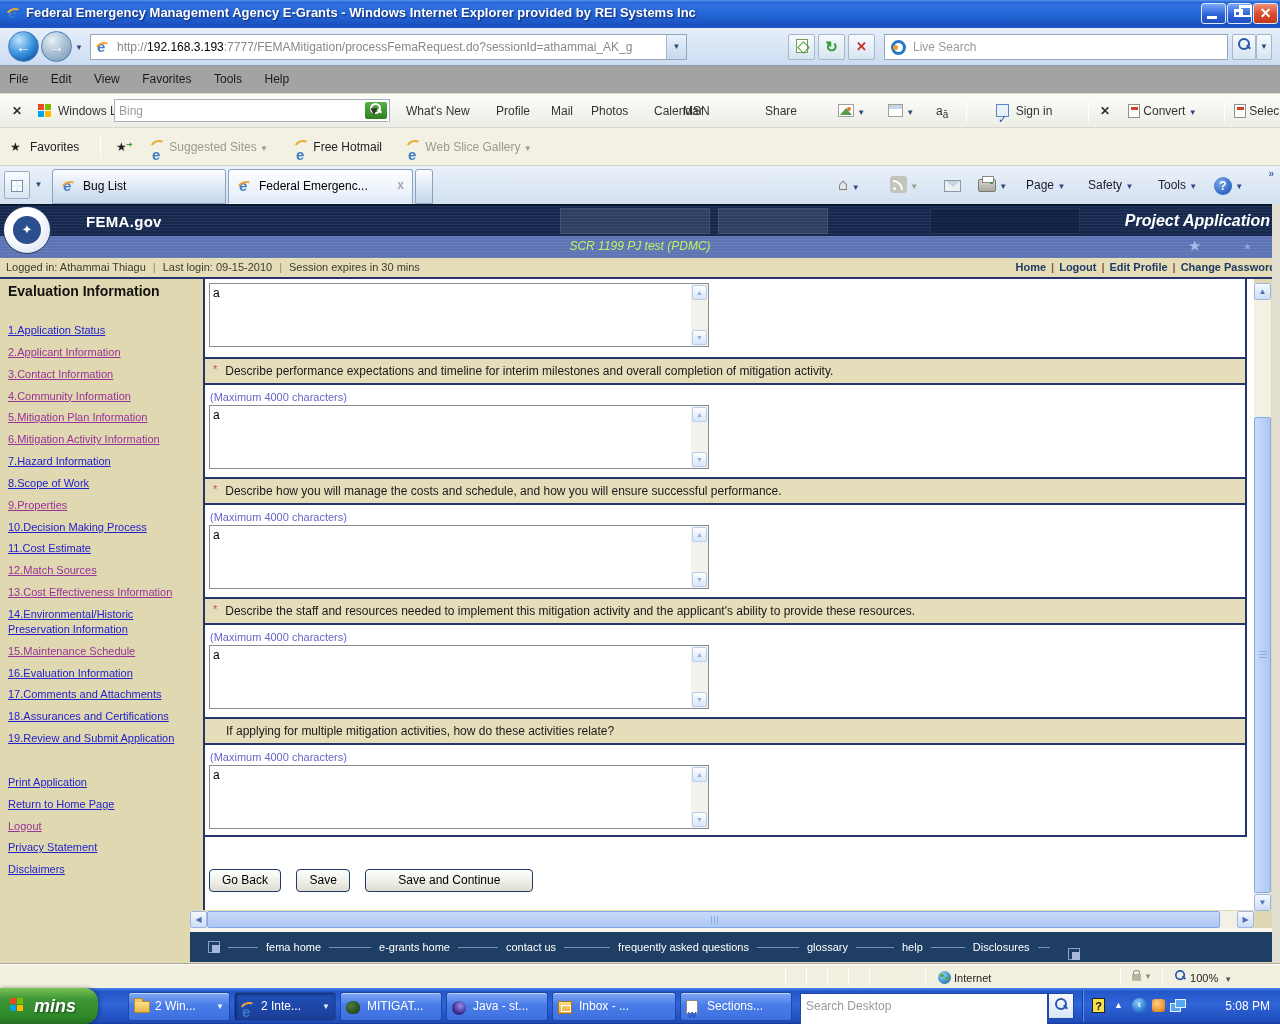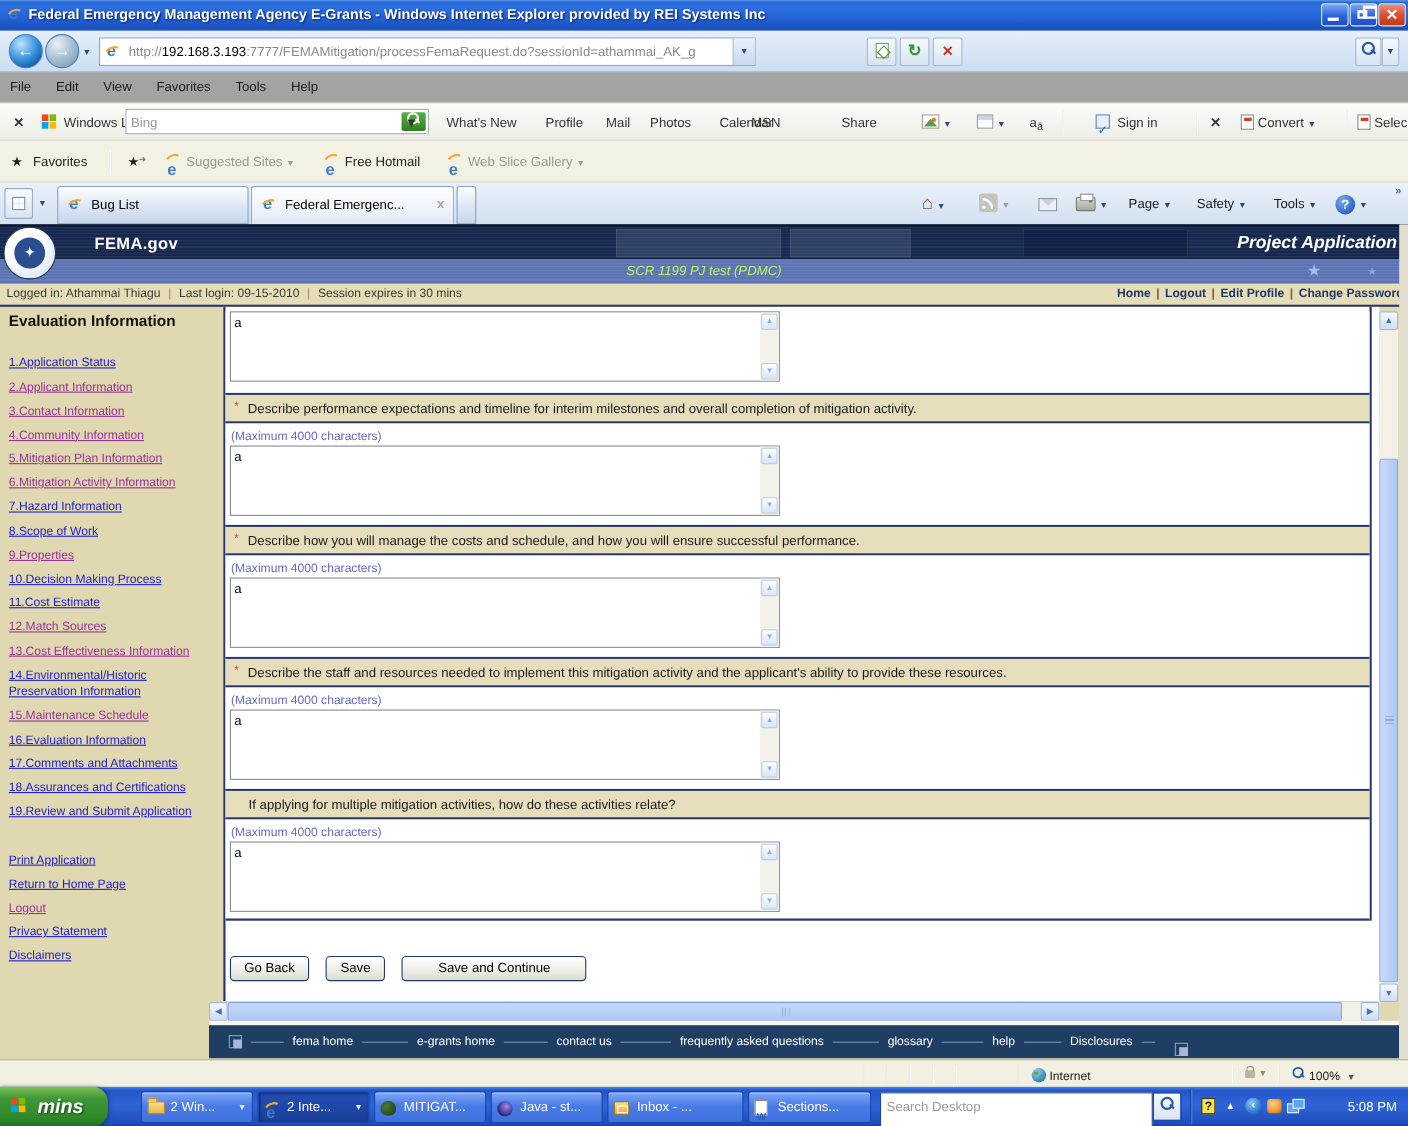--- a/index.html
+++ b/index.html
@@ -268,20 +268,24 @@
     <span class="navcircle fwd">→</span>
     <span class="addr-dd ddv">▼</span>
     <span class="addrfield">
       <span class="ie-ico"></span>
       <span class="addrtext"><span class="gray">http://</span><span class="dom">192.168.3.193</span><span class="gray">:7777/FEMAMitigation/processFemaRequest.do?sessionId=athammai_AK_g</span></span>
       <span class="addr-field-dd ddv">▼</span>
     </span>
     <span class="sqbtn" style="left:788px;"><span class="compat-ico"></span></span>
     <span class="sqbtn" style="left:818px;"><span class="refresh-g">↻</span></span>
     <span class="sqbtn" style="left:848px;"><span class="stop-r">✕</span></span>
+    <span class="searchbox">
+      <span class="bing-ico"></span>
+      <input type="text" placeholder="Live Search" style="">
+    </span>
     <span class="sqbtn" style="left:1232px;width:24px;"><span class="mag"></span></span>
     <span class="sqbtn" style="left:1256px;width:16px;font-size:8px;color:#2A4A7A;">▼</span>
   </div>
 
   <div class="abs menubar">
     <span>File</span>
     <span>Edit</span>
     <span>View</span>
     <span>Favorites</span>
     <span>Tools</span>

